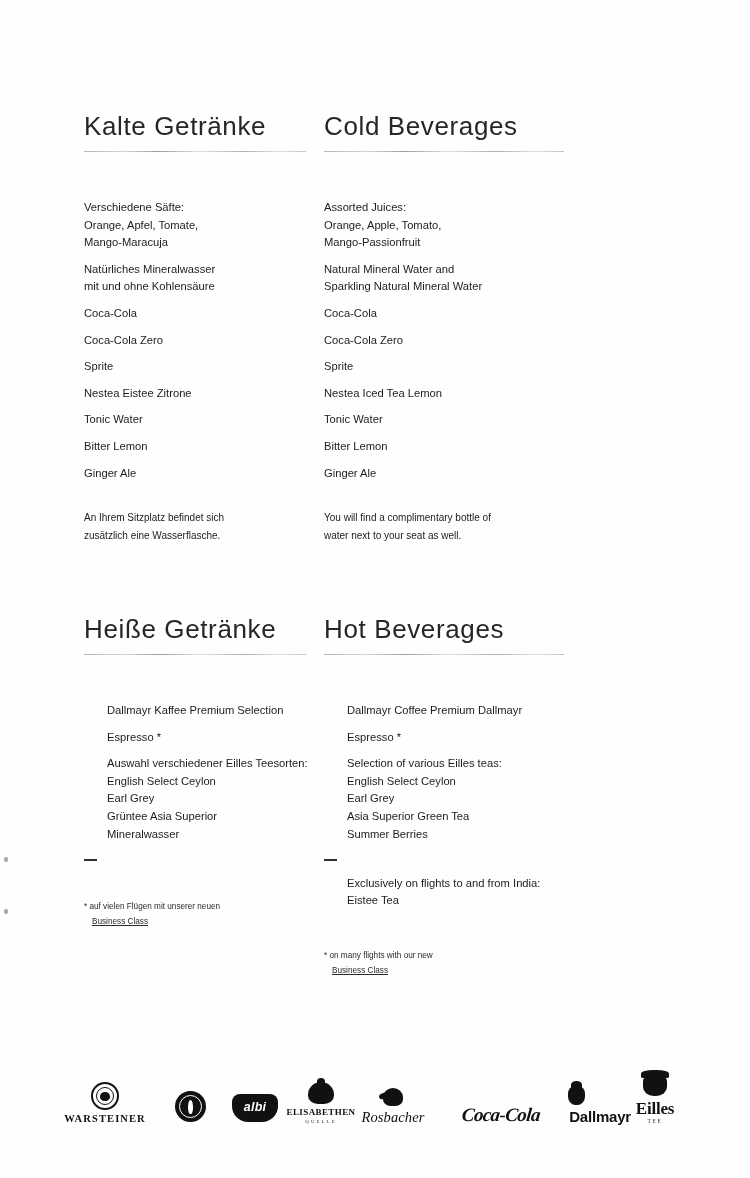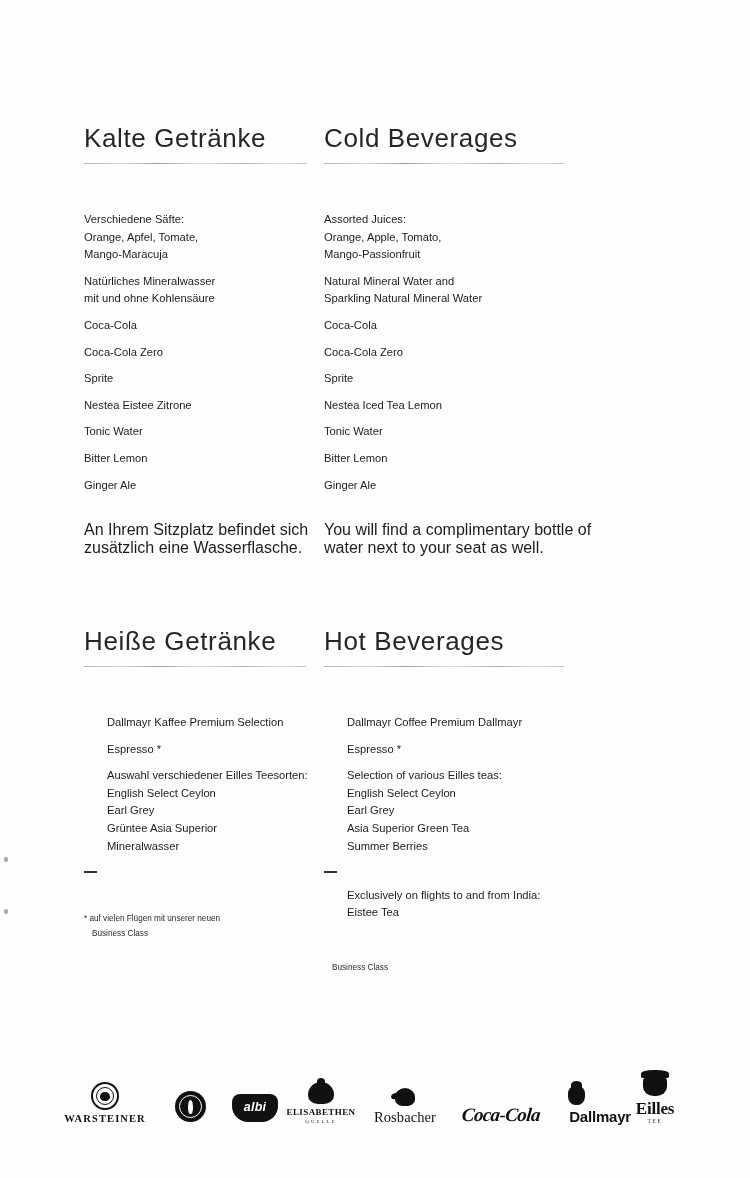--- a/index.html
+++ b/index.html
@@ -41,21 +41,21 @@
   .sec-cold { top: 112px; }
   .sec-hot  { top: 615px; }
 
   .columns {
     position: relative;
     margin: 0;
     padding: 0;
   }
   .col {
     position: absolute;
-    top: 12px;
+    top: 0;
   }
   .col-de { left: 84px;  width: 224px; }
   .col-en { left: 324px; width: 248px; }
 
   
   .heading {
     font-size: 25px;
     font-weight: 300;
     letter-spacing: .6px;
     color: #262626;
@@ -87,21 +87,21 @@
     line-height: 17.6px;
     color: #1c1c1c;
   }
   .item {
     margin-bottom: 9px;
   }
   .item .ln { display: block; white-space: nowrap; }
 
   .note {
     margin-top: 27px;
-    font-size: 16px;
+    font-size: 10px;
     line-height: 17.6px;
     color: #1c1c1c;
   }
   .note .ln { display: block; white-space: nowrap; }
 
   
   .sec-hot .items { margin-top: 47px; }
   .sec-hot .item { margin-bottom: 9px; margin-left: 23px; }
   .sec-hot .group .ln { display: block; white-space: nowrap; }
 
@@ -113,21 +113,21 @@
     background: #303030;
   }
 
   .footnote {
     margin-top: 38px;
     font-size: 8.2px;
     line-height: 15px;
     color: #2b2b2b;
   }
   .footnote .ln { display: block; white-space: nowrap; }
-  .footnote .ln.indent { padding-left: 8px; }
+  .footnote .ln.indent { padding-left: 8px; text-decoration: underline; }
 
   
   .logos {
     position: absolute;
     left: 0;
     right: 0;
     top: 1044px;
     height: 80px;
   }
   .logo {
@@ -244,21 +244,21 @@
   .lg-elisabethen .sub {
     display: block;
     font-family: "Liberation Serif", serif;
     font-size: 5px;
     letter-spacing: 2px;
     margin-top: 2px;
     color: #333;
   }
 
   
-  .lg-rosbacher { left: 345px; width: 120px; }
+  .lg-rosbacher { left: 333px; width: 120px; font-style: italic; }
   .lg-rosbacher .mark {
     width: 20px; height: 18px;
     background: #111;
     border-radius: 55% 55% 42% 42%;
     position: relative;
   }
   .lg-rosbacher .mark::before {
     content: "";
     position: absolute;
     left: -4px; top: 5px;
@@ -476,20 +476,21 @@
             <span class="ln">Asia Superior Green Tea</span>
             <span class="ln">Summer Berries</span>
           </div>
           <div class="dash"></div>
           <div class="item">
             <span class="ln">Exclusively on flights to and from India:</span>
             <span class="ln">Eistee Tea</span>
           </div>
         </div>
         <div class="footnote">
+          <span class="ln">* on many flights with our new</span>
           <span class="ln indent">Business Class</span>
         </div>
       </div>
     </div>
   </div>
 
   <div class="logos">
     <div class="logo lg-warsteiner">
       <span class="mark"></span>
       <span class="wordmark">WARSTEINER</span>

